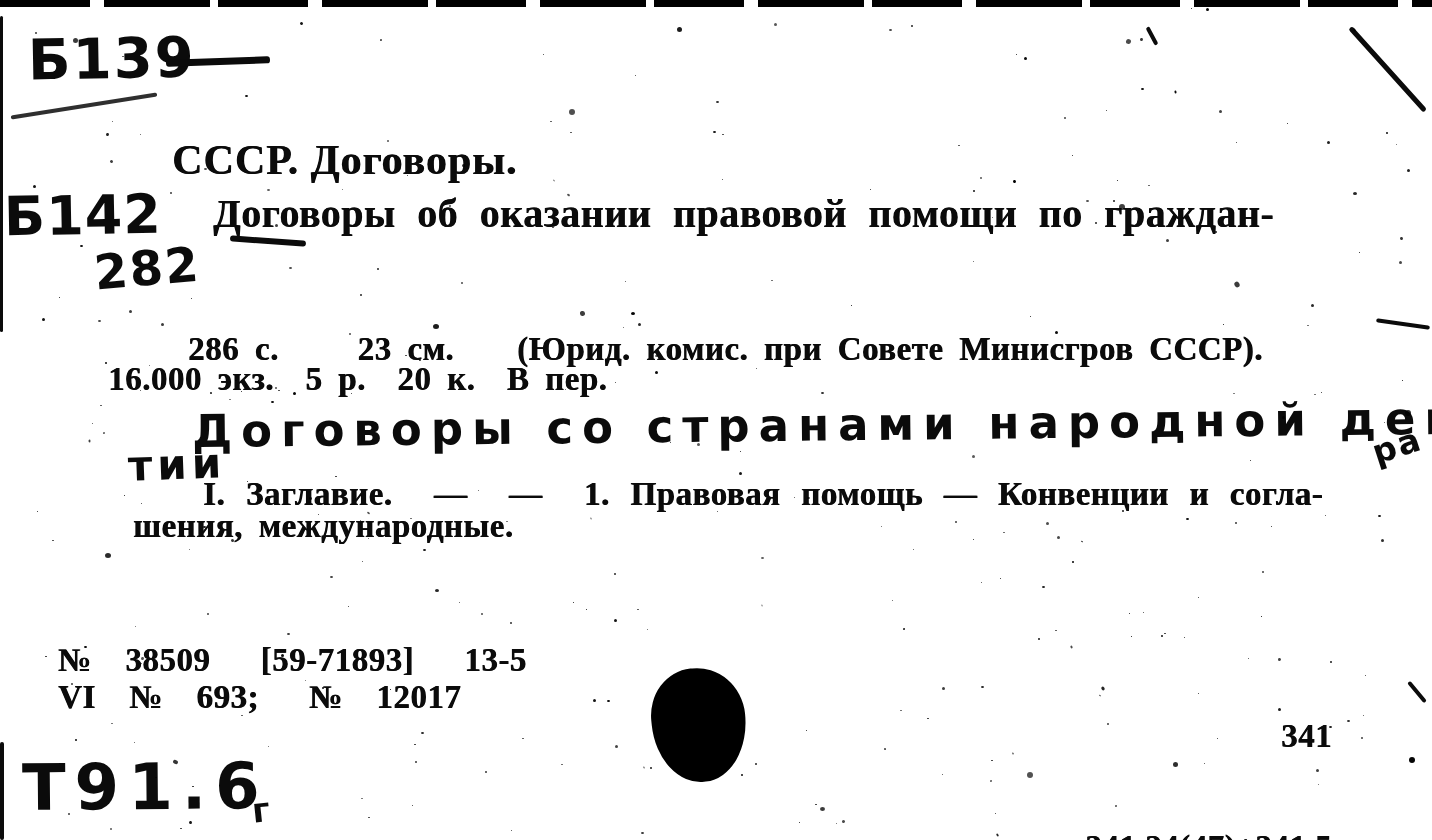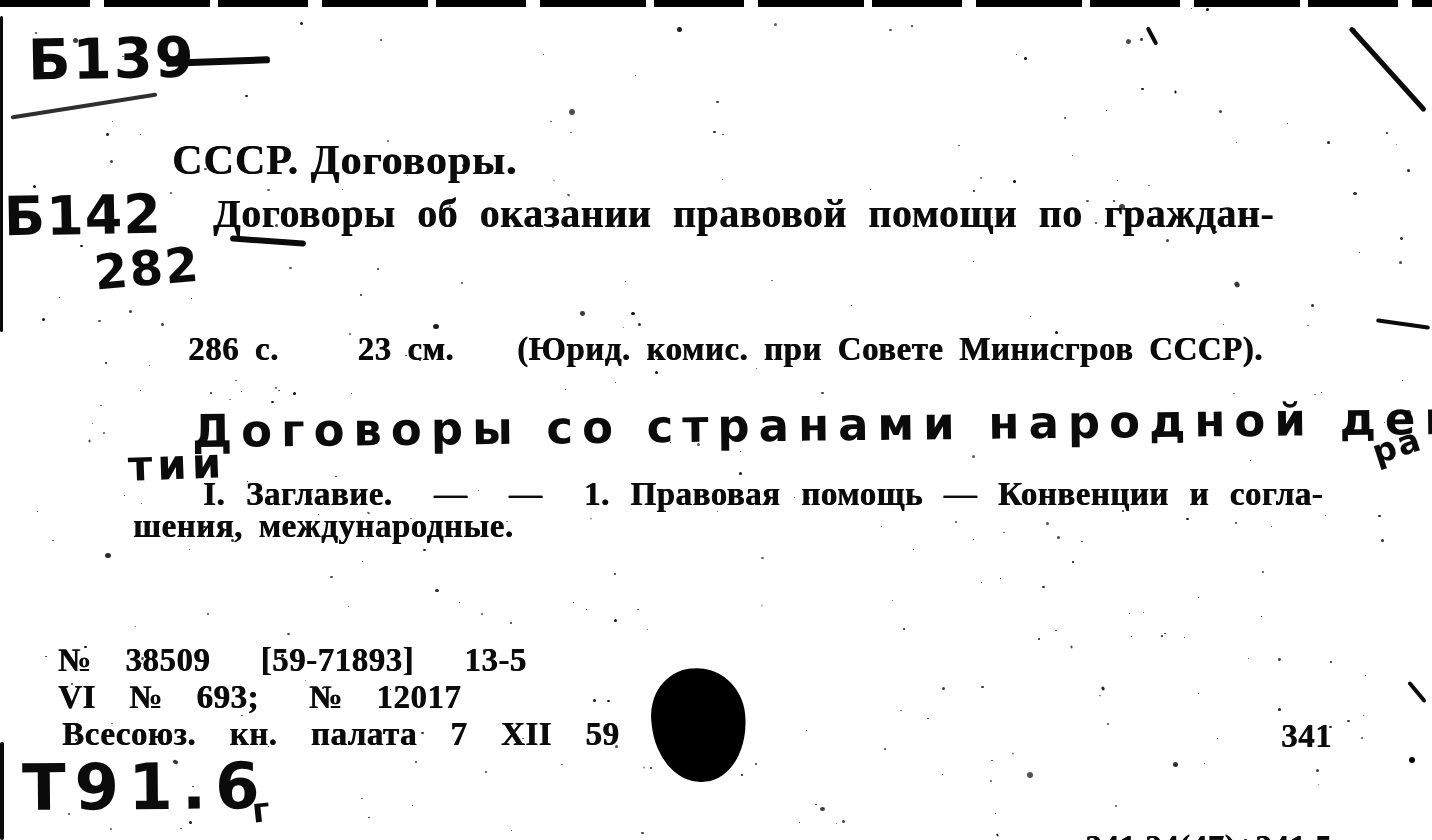--- a/index.html
+++ b/index.html
@@ -53,31 +53,31 @@
   <div class="stroke" style="left:166px;top:58px;width:104px;height:7px;transform:rotate(-2deg);"></div>
 
   <div class="hw" style="left:4px;top:184px;font-size:54px;transform:rotate(-1deg);letter-spacing:1px;">Б142</div>
   <div class="stroke" style="left:230px;top:238px;width:76px;height:6px;transform:rotate(4deg);"></div>
   <div class="hw" style="left:94px;top:240px;font-size:48px;transform:rotate(-5deg);letter-spacing:2px;">282</div>
 
   <div class="print body-main" style="left:213px;top:190px;">Договоры об оказании правовой помощи по граждан-</div>
 
   <div class="print heading" style="left:172px;top:136px;">СССР. Договоры.</div>
   <div class="print body-small" style="left:188px;top:331px;">286 с.     23 см.    (Юрид. комис. при Совете Минисгров СССР).</div>
+  <div class="print body-small" style="left:108px;top:361px;">16.000 экз.  5 р.  20 к.  В пер.</div>
 
   <div class="hw" style="left:192px;top:398px;font-size:45px;letter-spacing:9px;transform:rotate(-0.6deg);">Договоры со странами народной демок</div>
   <div class="hw" style="left:1372px;top:426px;font-size:33px;transform:rotate(-18deg);letter-spacing:2px;">ра</div>
   <div class="hw" style="left:128px;top:440px;font-size:42px;letter-spacing:5px;transform:rotate(-2deg);">тии</div>
 
   <div class="print tracing" style="left:203px;top:476px;">I. Заглавие.  —  —  1. Правовая помощь — Конвенции и согла-</div>
   <div class="print tracing" style="left:133px;top:508px;word-spacing:7px;">шения, международные.</div>
 
   <div class="print footer" style="left:58px;top:642px;">№  38509   [59-71893]   13-5</div>
   <div class="print footer" style="left:58px;top:679px;">VI  №  693;   №  12017</div>
-  <div class="print footer" style="left:62px;top:716px;">Всесоюз.  кн.  палата  7  XII  59</div>
 
   <div class="footer-right print footer" style="right:100px;top:644px;">
     <span class="fr-line">341</span>
     <span class="fr-line">341.24(47)+341.5</span>
     
   </div>
 
   <div class="hw" style="left:22px;top:750px;font-size:64px;letter-spacing:9px;transform:rotate(-0.5deg);">Т91.6</div>
   <div class="hw" style="left:252px;top:790px;font-size:34px;transform:rotate(-6deg);">г</div>
 

